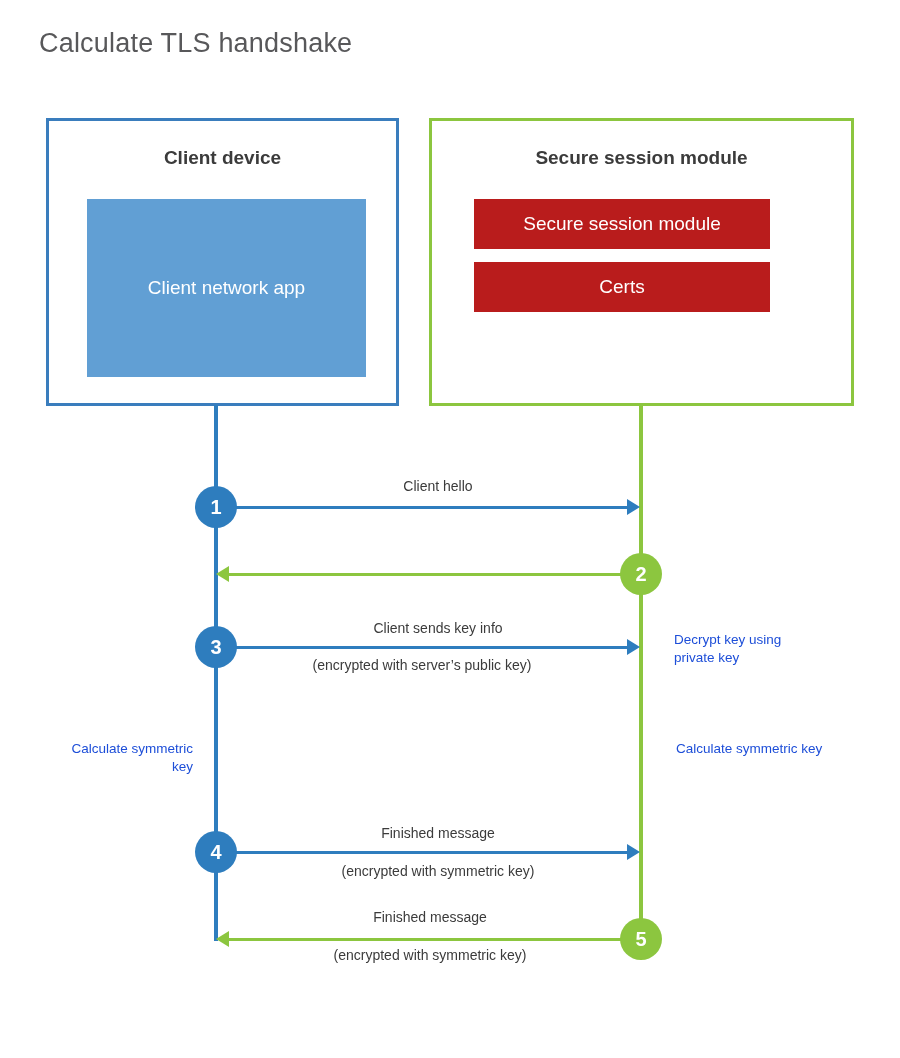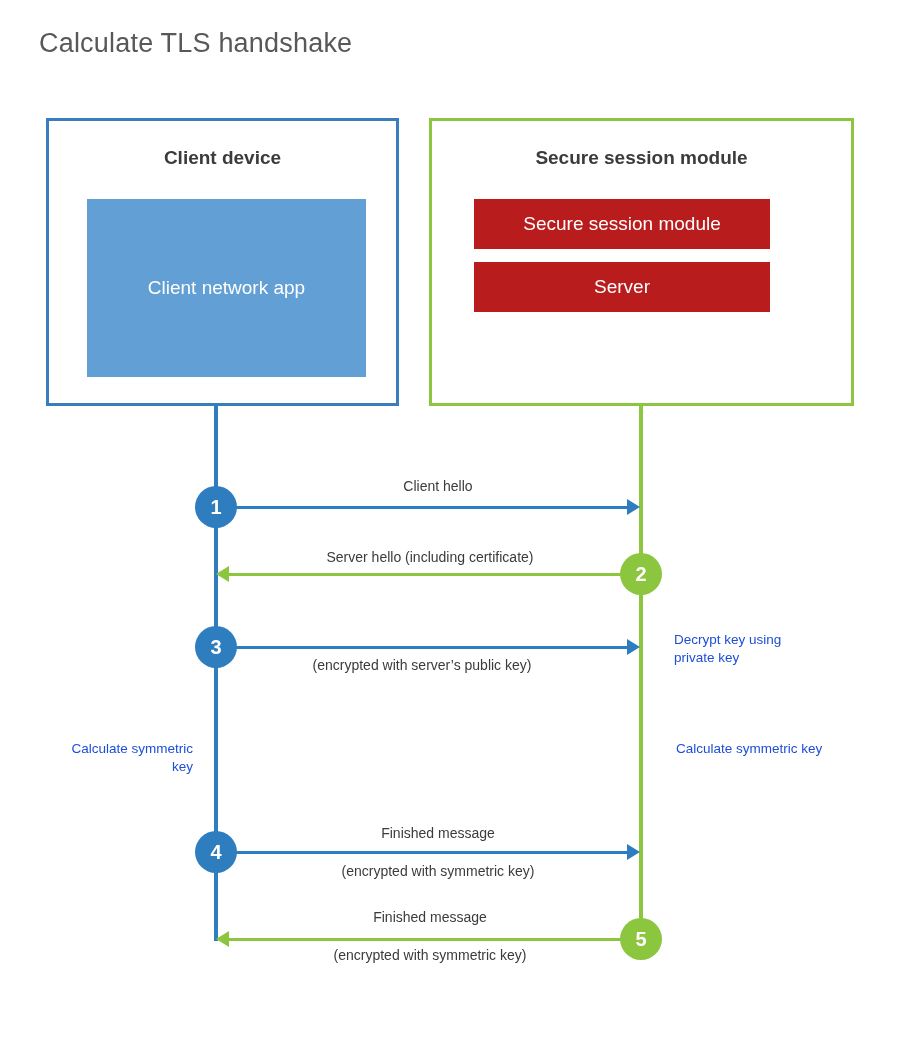--- a/index.html
+++ b/index.html
@@ -178,36 +178,36 @@
   <div class="page-title">Calculate TLS handshake</div>
 
   <div class="party-box client">
     <div class="party-title">Client device</div>
     <div class="app-block">Client network app</div>
   </div>
 
   <div class="party-box server">
     <div class="party-title">Secure session module</div>
     <div class="mod-bar b0">Secure session module</div>
-    <div class="mod-bar b1">Server</div>
+    <div class="mod-bar b1">Certs</div>
   </div>
 
   <div class="lifeline client" style="top:405px; height:536px;"></div>
   <div class="lifeline server" style="top:405px; height:534px;"></div>
 
   <div class="msg-label" style="left:236px; width:404px; top:478px;">Client hello</div>
   <div class="arrow-line blue" style="left:216px; width:412px; top:506px;"></div>
   <div class="arrow-head right blue" style="left:627px; top:499px;"></div>
   <div class="step-circle blue" style="left:195px; top:486px;">1</div>
 
-  <div class="msg-label" style="left:228px; width:404px; top:549px;">Server hello (including certificate)</div>
   <div class="arrow-line green" style="left:228px; width:412px; top:573px;"></div>
   <div class="arrow-head left green" style="left:216px; top:566px;"></div>
   <div class="step-circle green" style="left:620px; top:553px;">2</div>
 
+  <div class="msg-label" style="left:236px; width:404px; top:620px;">Client sends key info</div>
   <div class="arrow-line blue" style="left:216px; width:412px; top:646px;"></div>
   <div class="arrow-head right blue" style="left:627px; top:639px;"></div>
   <div class="msg-sub" style="left:220px; width:404px; top:657px;">(encrypted with server’s public key)</div>
   <div class="step-circle blue" style="left:195px; top:626px;">3</div>
 
   <div class="side-note right" style="left:674px; top:631px; width:150px;">Decrypt key using private key</div>
 
   <div class="side-note left" style="left:63px; top:740px; width:130px;">Calculate symmetric key</div>
   <div class="side-note right" style="left:676px; top:740px; width:150px;">Calculate symmetric key</div>
 

